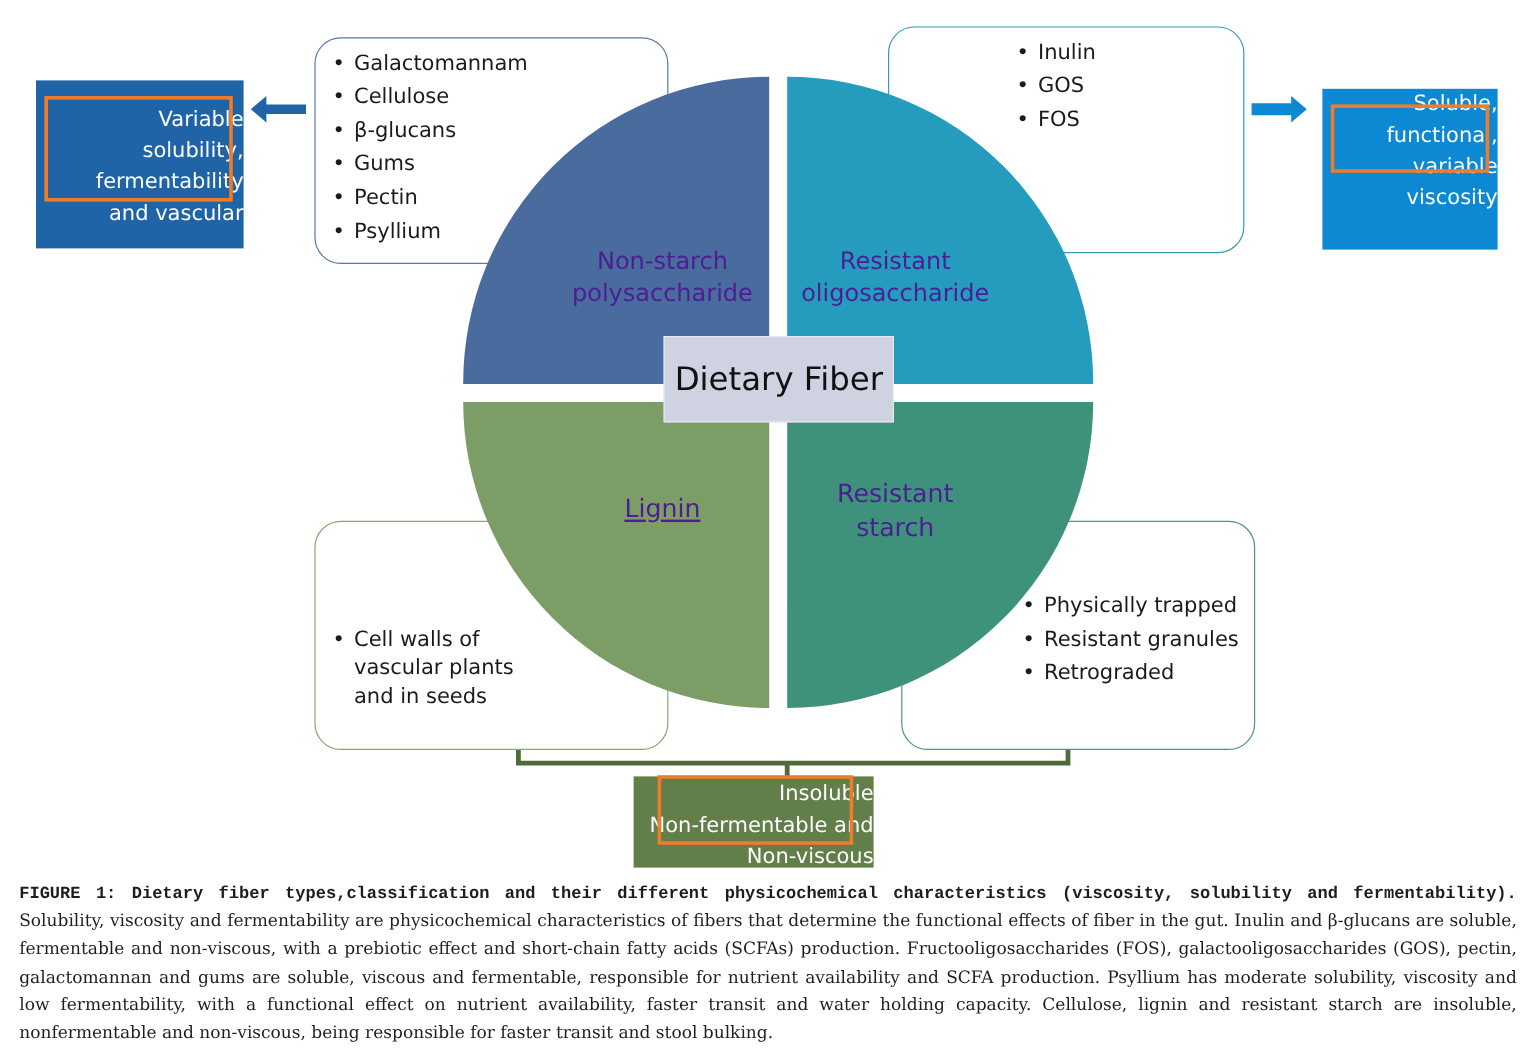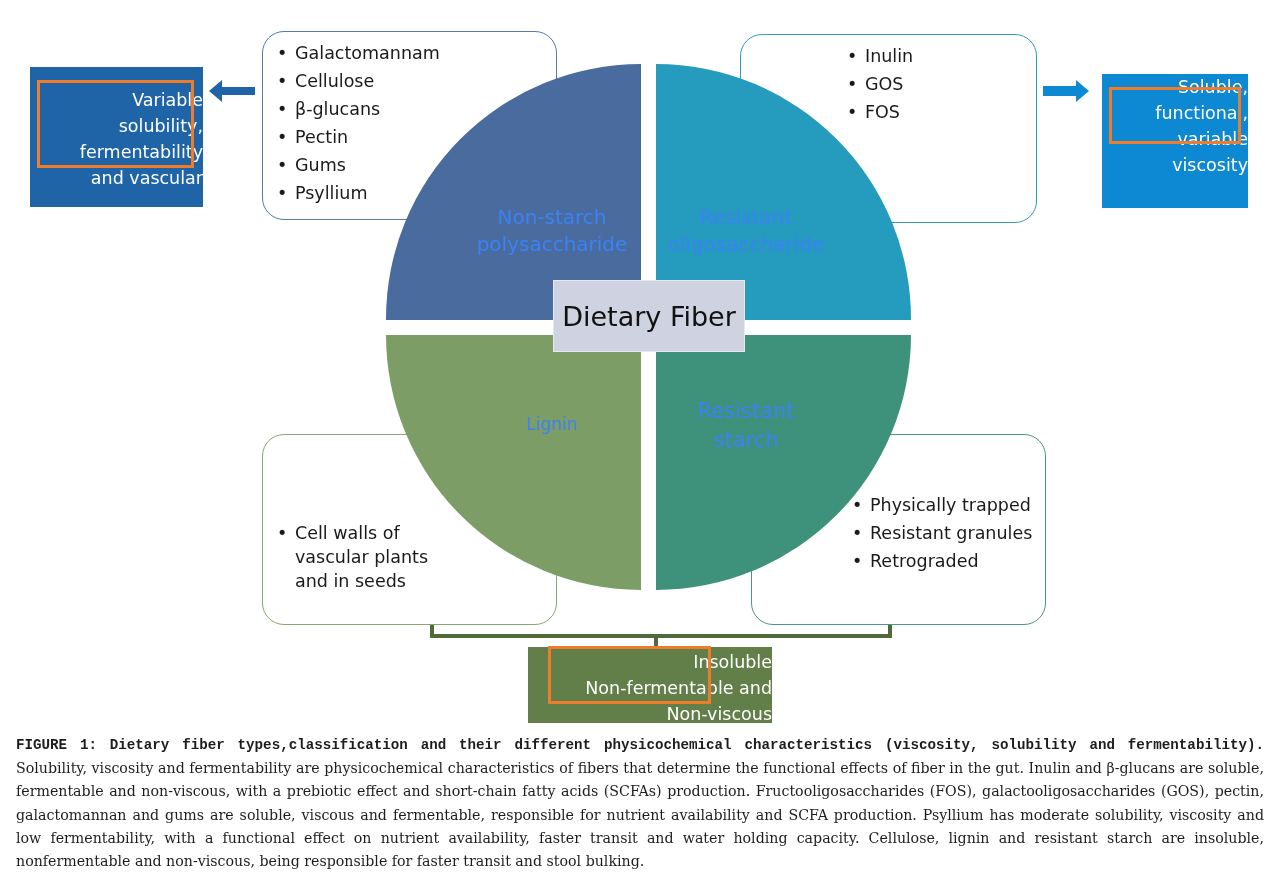--- a/index.html
+++ b/index.html
@@ -11,54 +11,54 @@
   .info.blue { border: 1.5px solid #5a78a8; }
   .info.teal { border: 1.5px solid #3a97bd; }
   .info.green { border: 1.5px solid #8aa676; }
   .info.tealgreen { border: 1.5px solid #4d9584; }
   .info ul { list-style: none; margin: 0; padding: 0; }
   .info li { font-size: 17.5px; line-height: 28px; color: #1a1a1a; padding-left: 22px; position: relative; }
   .info li::before { content: "\2022"; position: absolute; left: 4px; top: 0; }
 
   
   #circle-svg { position: absolute; left: 0; top: 0; }
-  .q-label { position: absolute; font-size: 20px; line-height: 27px; color: #3b82f6; text-align: center; }
+  .q-label { position: absolute; font-size: 20px; line-height: 27px; color: #4c1d95; text-align: center; }
 
   .center-box { position: absolute; left: 553px; top: 280px; width: 192px; height: 72px;
                 background: #cfd2e1; border: 1px solid #e7e8f0; box-sizing: border-box;
                 display: flex; align-items: center; justify-content: center;
                 font-size: 27px; color: #111; }
 
   
   .prop { position: absolute; color: #fff; text-align: right; font-size: 17.5px; line-height: 26px; box-sizing: border-box; }
   .prop-left { left: 30px; top: 67px; width: 173px; height: 140px; background: #1e64a6; padding-top: 20px; }
   .prop-right { left: 1102px; top: 74px; width: 146px; height: 134px; background: #0d88d2; }
-  .prop-bottom { left: 528px; top: 647px; width: 244px; height: 76px; background: #627e49; padding-top: 2px; line-height: 26px; }
+  .prop-bottom { left: 528px; top: 647px; width: 200px; height: 76px; background: #627e49; padding-top: 2px; line-height: 26px; }
   .hl { position: absolute; border: 3.5px solid #ef7c2a; box-sizing: border-box; }
 
   .caption { position: absolute; left: 16px; top: 733px; width: 1248px;
              font-family: "DejaVu Serif", "Liberation Serif", serif; font-size: 14.2px;
              line-height: 23.2px; color: #1d1d1d; text-align: justify; }
   .caption b { font-weight: bold; font-family: Liberation Mono, monospace; }
 </style>
 </head>
 <body>
 
 <div class="info blue" style="left:262px; top:31px; width:295px; height:189px; padding:7px 0 0 10px;">
   <ul>
     <li>Galactomannam</li>
     <li>Cellulose</li>
     <li>β-glucans</li>
+    <li>Gums</li>
     <li>Pectin</li>
-    <li>Gums</li>
     <li>Psyllium</li>
   </ul>
 </div>
 
-<div class="info teal" style="left:740px; top:34px; width:297px; height:189px; padding:7px 0 0 102px;">
+<div class="info teal" style="left:740px; top:22px; width:297px; height:189px; padding:7px 0 0 102px;">
   <ul>
     <li>Inulin</li>
     <li>GOS</li>
     <li>FOS</li>
   </ul>
 </div>
 
 <div class="info green" style="left:262px; top:434px; width:295px; height:191px; padding:86px 0 0 10px;">
   <ul>
     <li style="width:140px; line-height:24px;">Cell walls of vascular plants and in seeds</li>
@@ -88,21 +88,21 @@
 </svg>
 
 <div class="q-label" style="left:470px; top:204px; width:164px;">
   <div>Non-starch</div>
   <div>polysaccharide</div>
 </div>
 <div class="q-label" style="left:664px; top:204px; width:164px;">
   <div>Resistant</div>
   <div>oligosaccharide</div>
 </div>
-<div class="q-label" style="left:480px; top:411px; width:144px; font-size:17px;">
+<div class="q-label" style="left:480px; top:411px; width:144px; font-size:21px;text-decoration:underline;">
   <div>Lignin</div>
 </div>
 <div class="q-label" style="left:666px; top:397px; width:160px; font-size:21px; line-height:29px;">
   <div>Resistant</div>
   <div>starch</div>
 </div>
 
 <div class="center-box">
   <span>Dietary Fiber</span>
 </div>

